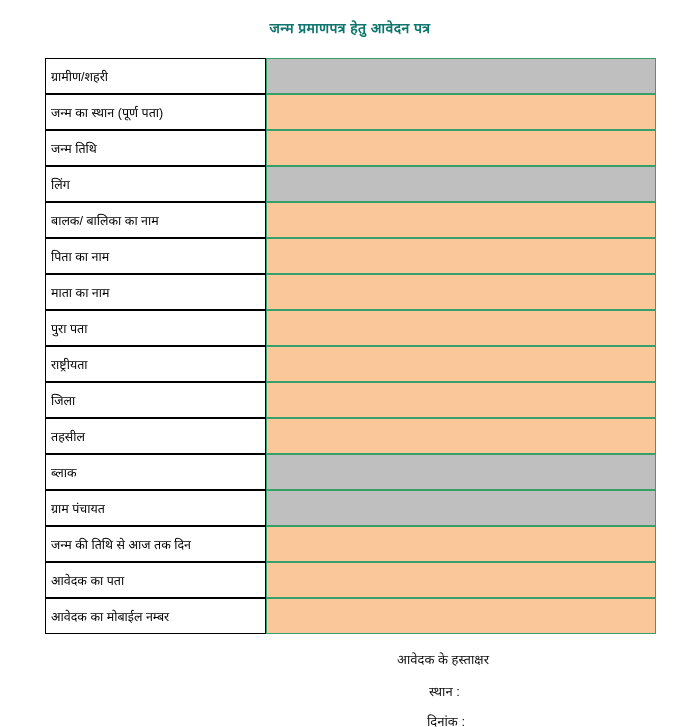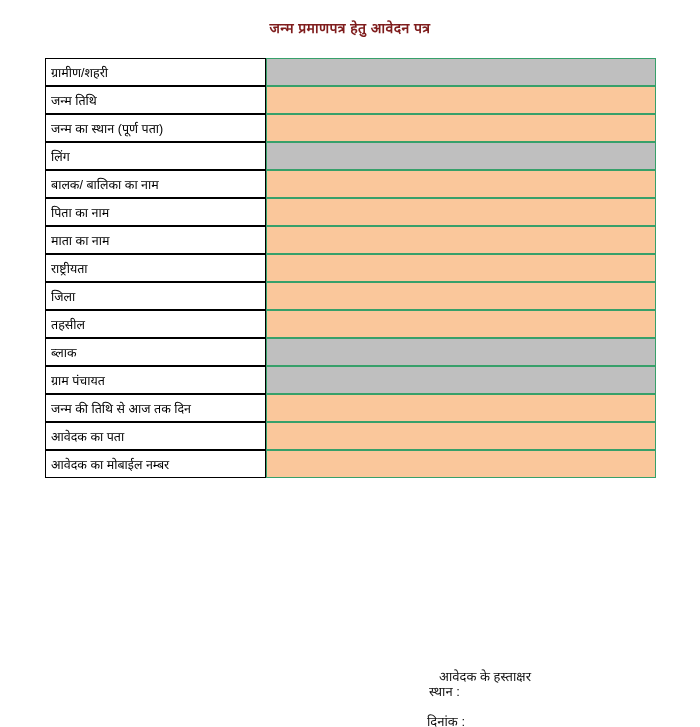--- a/index.html
+++ b/index.html
@@ -21,35 +21,35 @@
   .form-title {
     position: absolute;
     left: 0;
     top: 18px;
     width: 700px;
     text-align: center;
     font-size: 14px;
     font-weight: bold;
     letter-spacing: 0.4px;
     font-family: "Liberation Sans", "DejaVu Sans", sans-serif;
-    color: #7f1d1d;
+    color: #0f766e;
   }
 
   
   .form-table {
     position: absolute;
     left: 45px;
     top: 58px;
     width: 611px;
     border-collapse: separate;
     border-spacing: 0;
     table-layout: fixed;
   }
   .form-table tr {
-    height: 28px;
+    height: 36px;
   }
   .label-cell {
     width: 221px;
     height: 28px;
     box-sizing: border-box;
     border: 1px solid #000000;
     background: #ffffff;
     padding: 0 0 0 5px;
     font-size: 12.5px;
     font-family: "Liberation Sans", "DejaVu Sans", sans-serif;
@@ -83,22 +83,21 @@
     color: #111111;
   }
   .footer-line {
     font-size: 13px;
     line-height: 24px;
     white-space: nowrap;
   }
   .footer-signature {
     position: absolute;
     left: 397px;
-    top: 17px;
-    margin-left: 42px;
+    top: 0;
   }
   .footer-place {
     position: absolute;
     left: 429px;
     top: 32px;
   }
   .footer-date {
     position: absolute;
     left: 427px;
     top: 62px;
@@ -109,41 +108,45 @@
 
 <div class="form-title">जन्म प्रमाणपत्र हेतु आवेदन पत्र</div>
 
 <table class="form-table">
   <tbody>
       <tr>
         <td class="label-cell">ग्रामीण/शहरी</td>
         <td class="value-cell fill-grey"></td>
       </tr>
       <tr>
-        <td class="label-cell">जन्म तिथि</td>
+        <td class="label-cell">जन्म का स्थान (पूर्ण पता)</td>
         <td class="value-cell fill-orange"></td>
       </tr>
       <tr>
-        <td class="label-cell">जन्म का स्थान (पूर्ण पता)</td>
+        <td class="label-cell">जन्म तिथि</td>
         <td class="value-cell fill-orange"></td>
       </tr>
       <tr>
         <td class="label-cell">लिंग</td>
         <td class="value-cell fill-grey"></td>
       </tr>
       <tr>
         <td class="label-cell">बालक/ बालिका का नाम</td>
         <td class="value-cell fill-orange"></td>
       </tr>
       <tr>
         <td class="label-cell">पिता का नाम</td>
         <td class="value-cell fill-orange"></td>
       </tr>
       <tr>
         <td class="label-cell">माता का नाम</td>
+        <td class="value-cell fill-orange"></td>
+      </tr>
+      <tr>
+        <td class="label-cell">पुरा पता</td>
         <td class="value-cell fill-orange"></td>
       </tr>
       <tr>
         <td class="label-cell">राष्ट्रीयता</td>
         <td class="value-cell fill-orange"></td>
       </tr>
       <tr>
         <td class="label-cell">जिला</td>
         <td class="value-cell fill-orange"></td>
       </tr>

